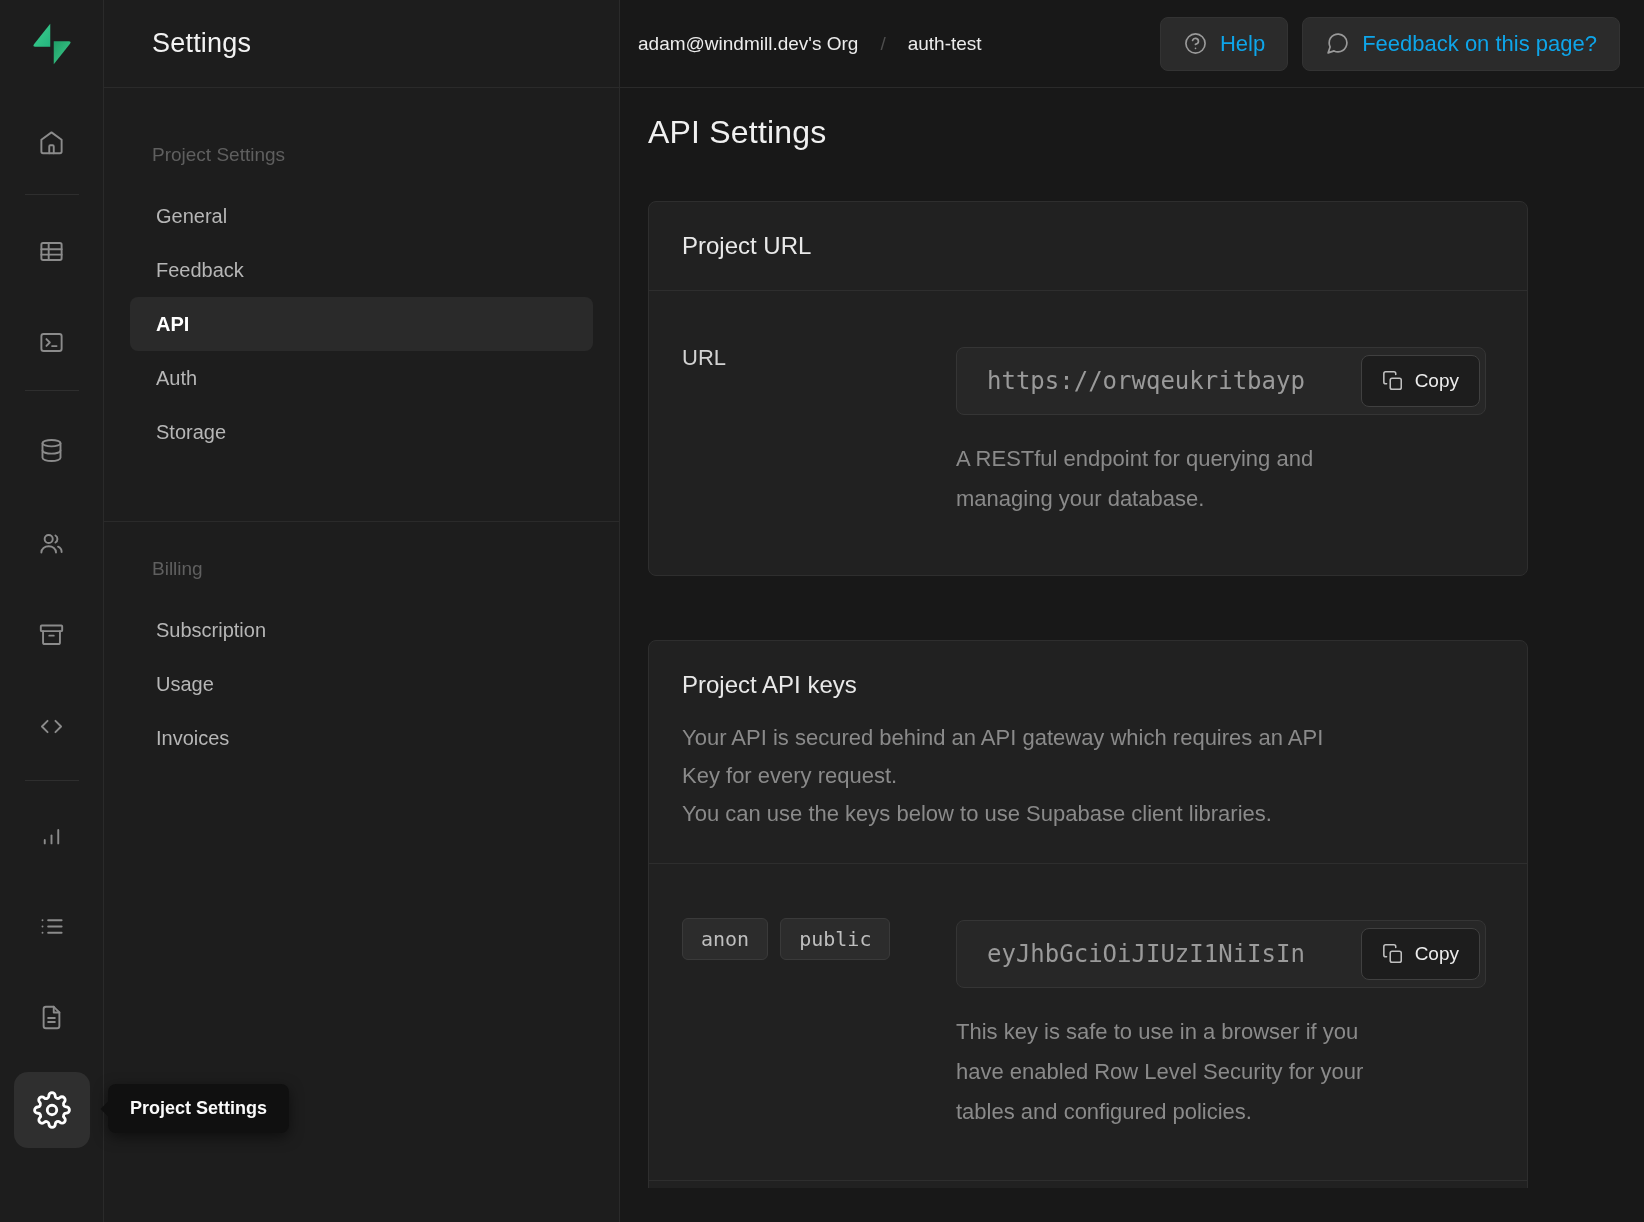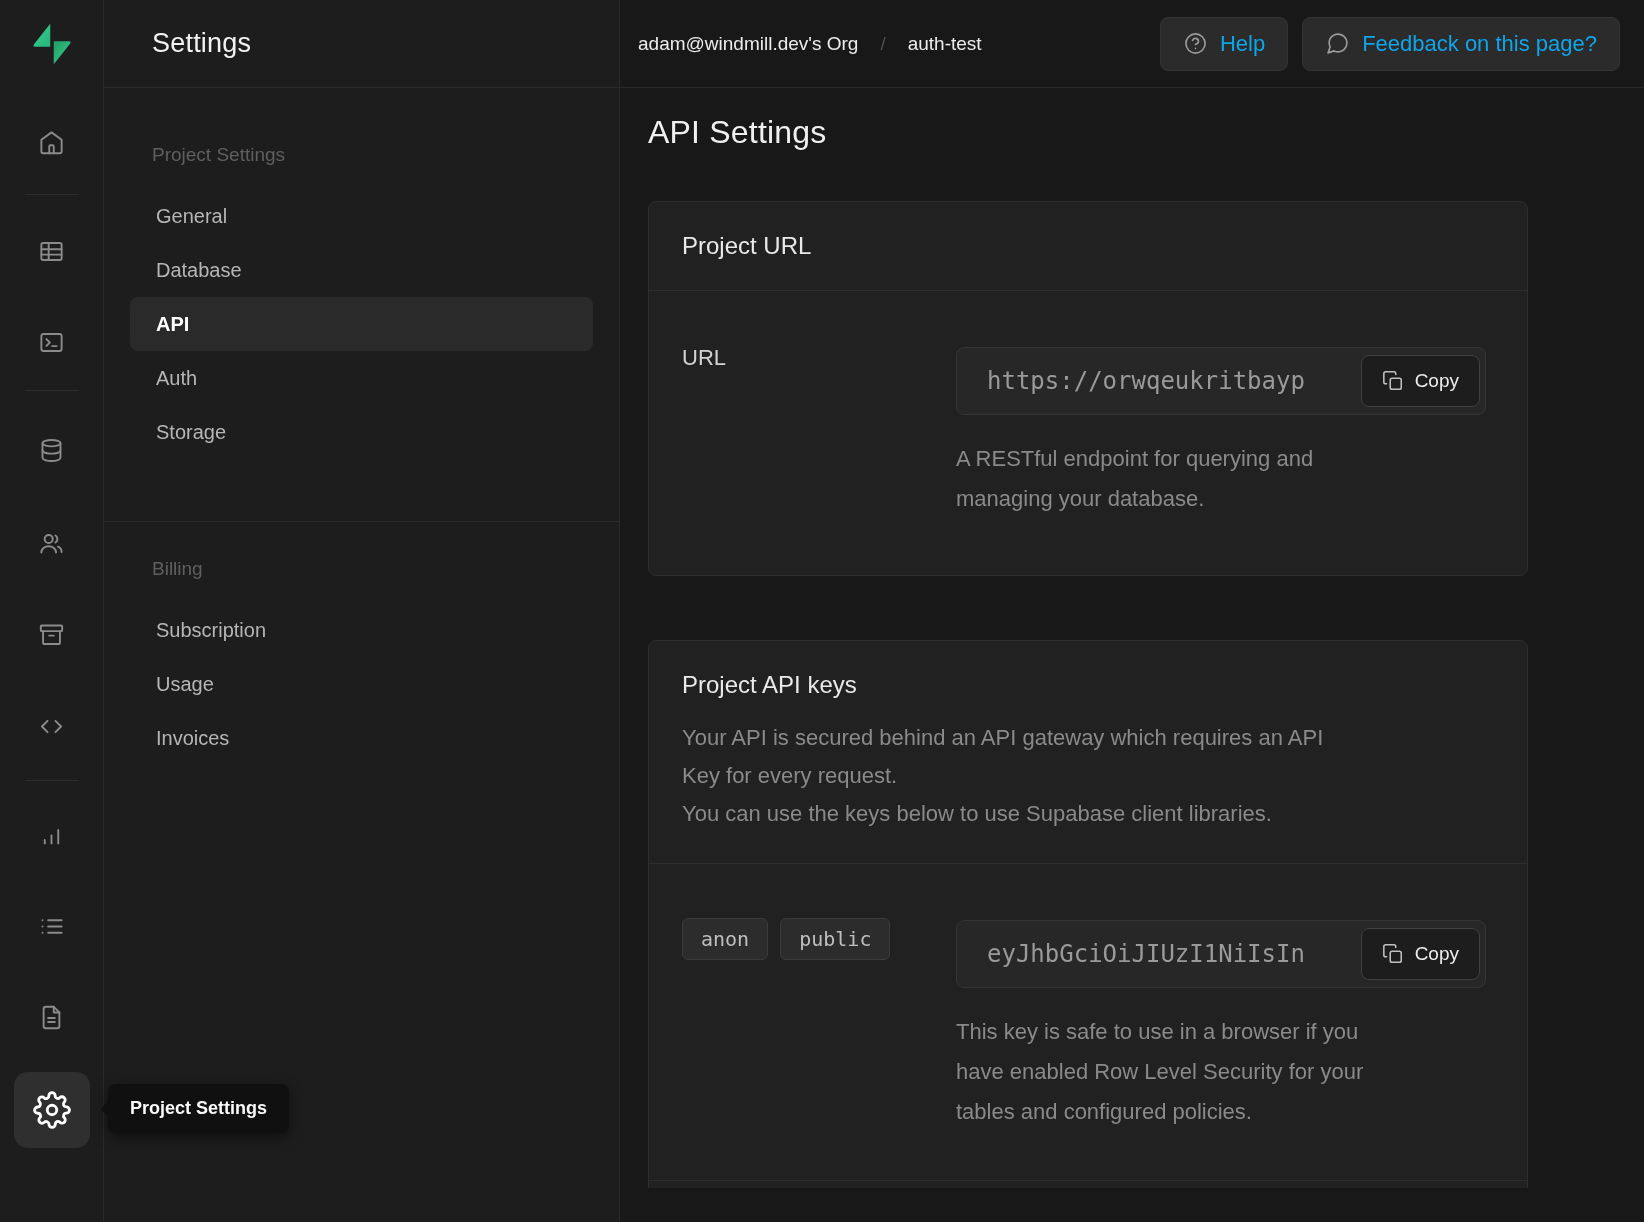--- a/index.html
+++ b/index.html
@@ -235,21 +235,21 @@
 </nav>
 
 <aside class="snav">
   <div class="snav-titlebar">
     <div class="snav-title">Settings</div>
   </div>
 
   <div class="snav-section1">
     <div class="snav-header">Project Settings</div>
     <div class="snav-item">General</div>
-    <div class="snav-item">Database</div>
+    <div class="snav-item">Feedback</div>
     <div class="snav-item active">API</div>
     <div class="snav-item">Auth</div>
     <div class="snav-item">Storage</div>
   </div>
 
   <div class="snav-divider"></div>
 
   <div class="snav-section2">
     <div class="snav-header">Billing</div>
     <div class="snav-item">Subscription</div>

